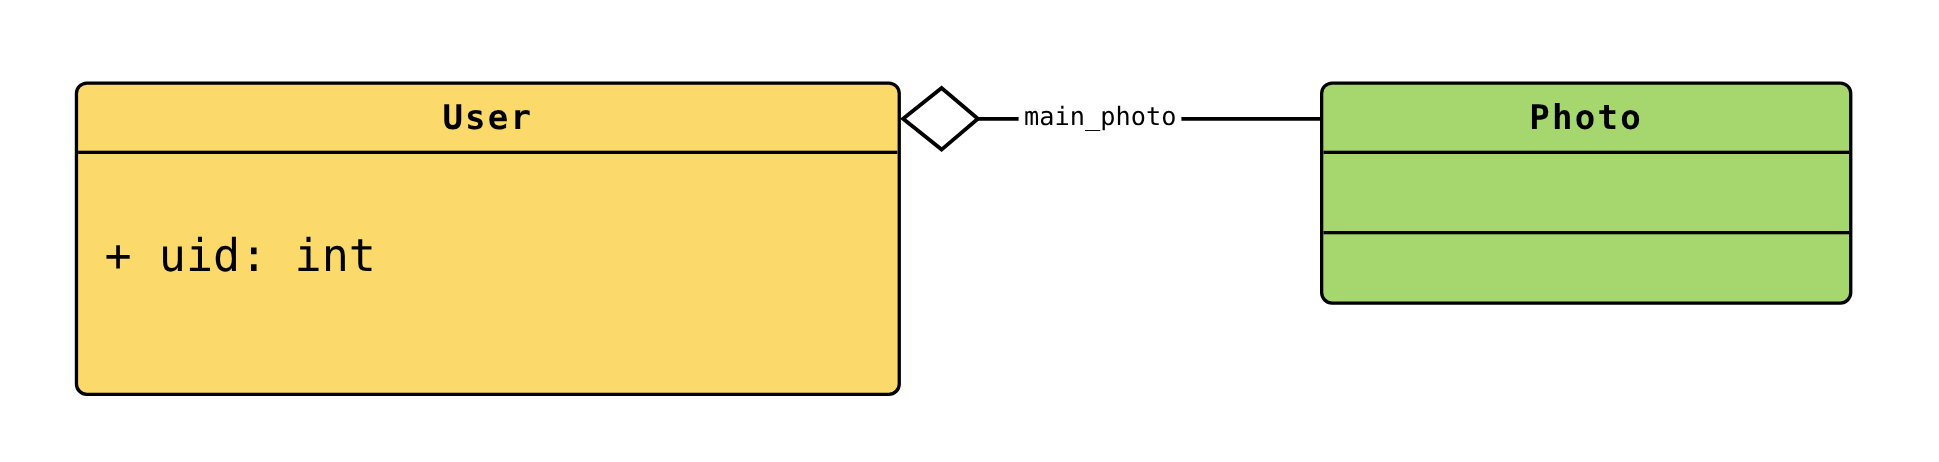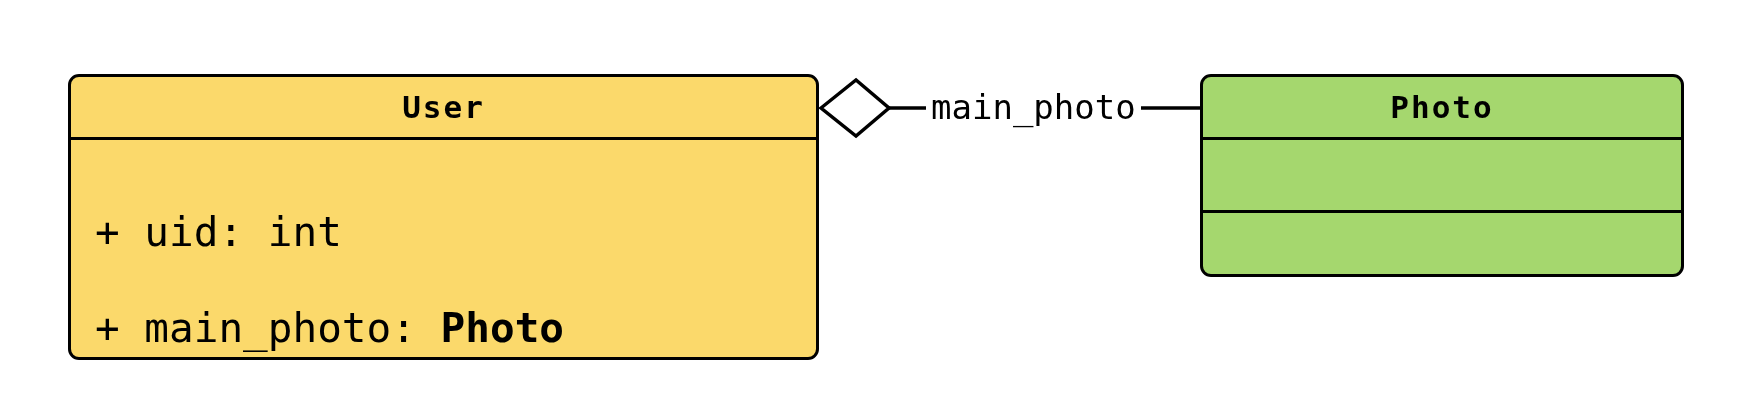--- a/index.html
+++ b/index.html
@@ -73,37 +73,36 @@
     position: absolute;
     left: 815px;
     top: 70px;
     width: 395px;
     height: 80px;
   }
   #relation-label {
     position: absolute;
     left: 926px;
     top: 87px;
-    font-size: 34px;
+    font-size: 23px;
     line-height: 40px;
     background: #ffffff;
     padding: 0 5px;
     white-space: pre;
   }
 </style>
 </head>
 <body>
 
 <div class="uml-class" id="user-class">
   <div class="uml-title">
     <span>User</span>
   </div>
   <div class="uml-attrs">
     <div><span>+ uid: int</span><span class="bold-part"></span></div>
-    <div><span>+ main_photo: </span><span class="bold-part">Photo</span></div>
   </div>
 
 </div>
 
 <svg id="relation-svg" viewBox="0 0 395 80" xmlns="http://www.w3.org/2000/svg">
   <line x1="71" y1="38" x2="385" y2="38" stroke="#000000" stroke-width="3.5"></line>
   <polygon points="6,38 41,10 74,38 41,66" fill="#ffffff" stroke="#000000" stroke-width="3.5"></polygon>
 </svg>
 <span id="relation-label">main_photo</span>
 

